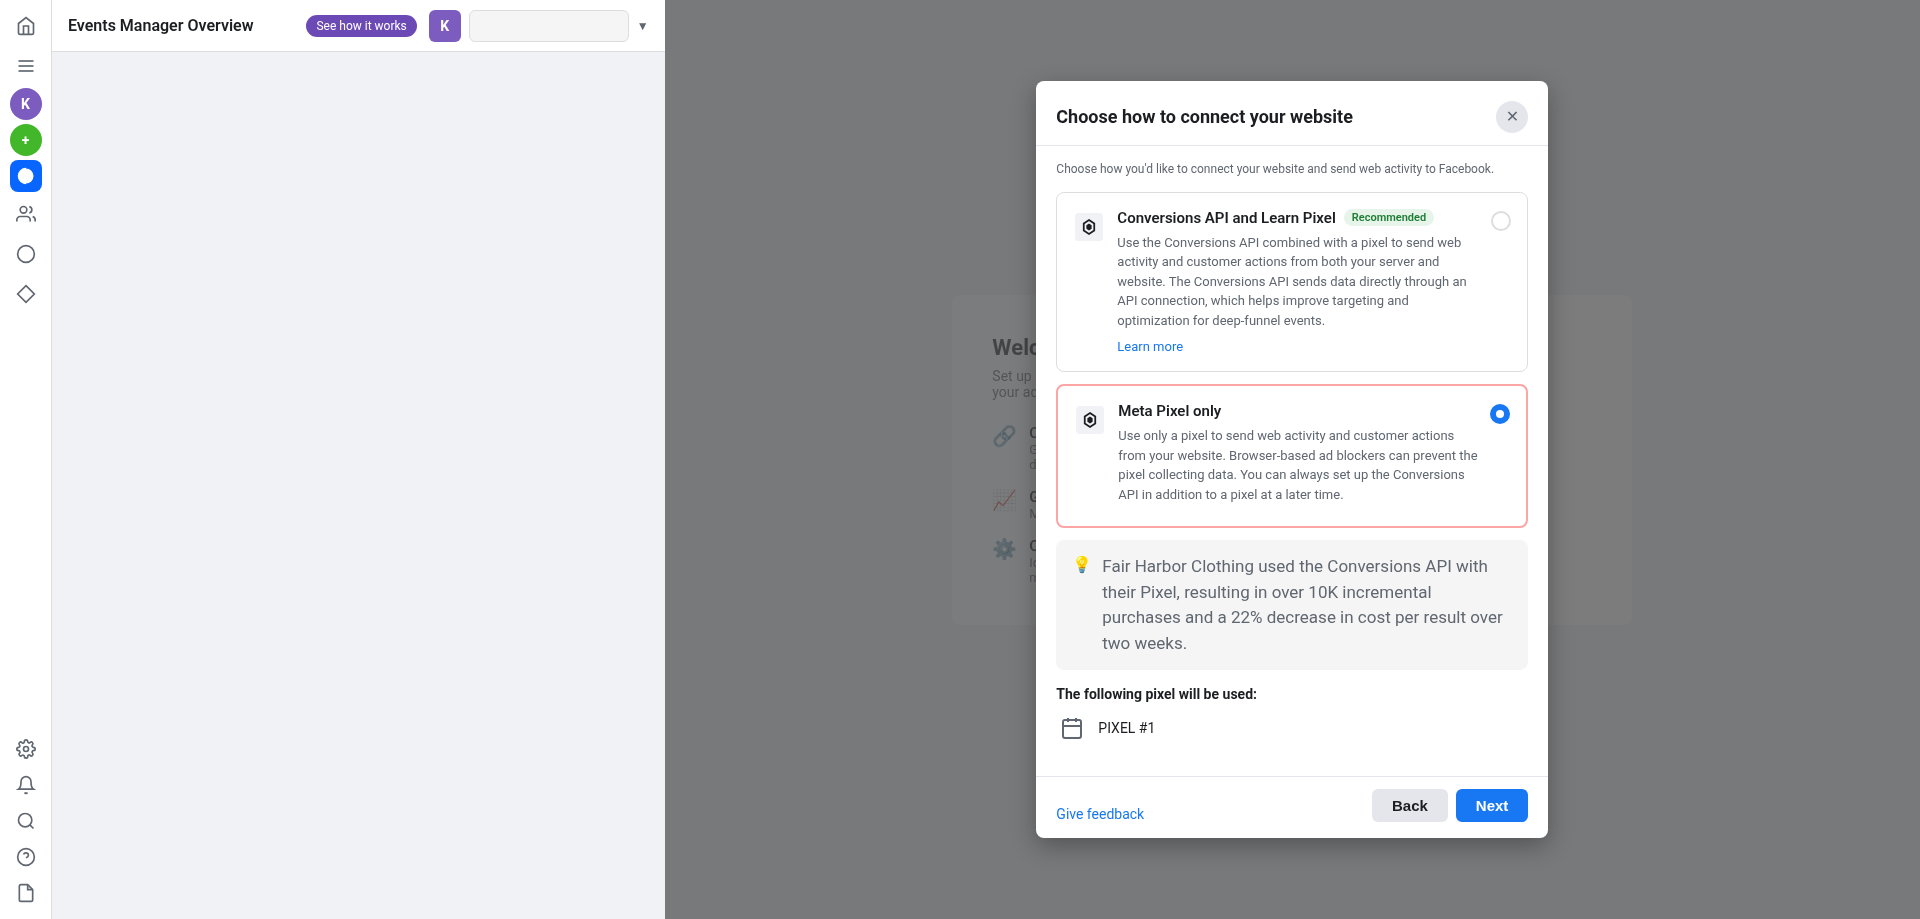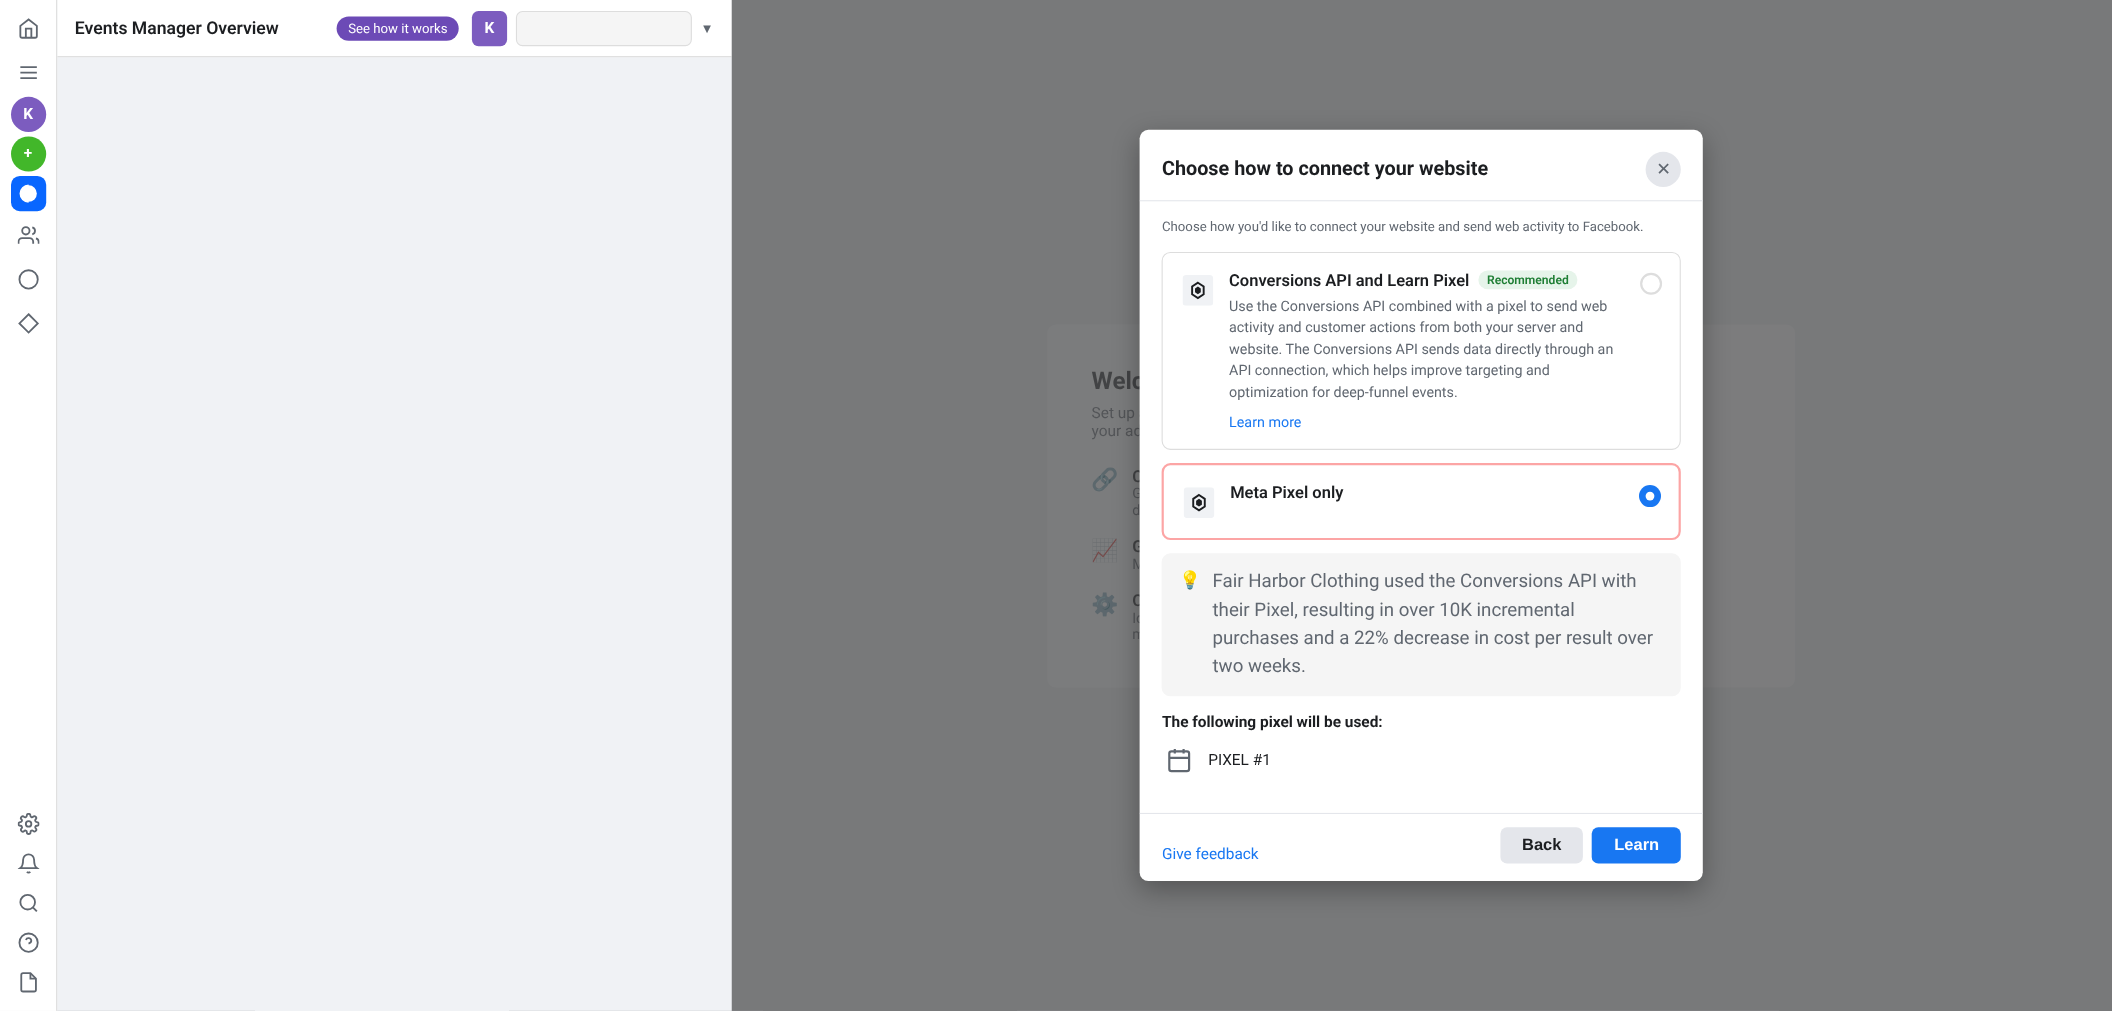--- a/index.html
+++ b/index.html
@@ -505,20 +505,21 @@
               <svg class="pixel-icon" viewBox="0 0 32 32" fill="none">
                 <rect width="32" height="32" rx="4" fill="#f0f2f5"></rect>
                 <polygon points="16,8 22,12 22,20 16,24 10,20 10,12" fill="none" stroke="#1c1e21" stroke-width="2"></polygon>
                 <polygon points="16,12 19,14 19,18 16,20 13,18 13,14" fill="#1c1e21"></polygon>
               </svg>
             </div>
             <div class="option-content">
               <div class="option-title-row">
                 <span class="option-title">Meta Pixel only</span>
               </div>
+              <p class="option-desc">Use only a pixel to send web activity and customer actions from your website. Browser-based ad blockers can prevent the pixel collecting data. You can always set up the Conversions API in addition to a pixel at a later time.</p>
             </div>
             <div class="radio-btn selected"></div>
           </div>
 
           <div class="info-box">
             <span class="info-icon">💡</span>
             <p class="info-text">Fair Harbor Clothing used the Conversions API with their Pixel, resulting in over 10K incremental purchases and a 22% decrease in cost per result over two weeks.</p>
           </div>
 
           <div class="pixel-used-label">The following pixel will be used:</div>
@@ -532,19 +533,19 @@
               </svg>
             </div>
             <span class="pixel-item-name">PIXEL #1</span>
           </div>
         </div>
 
         <div class="dialog-footer">
           <a class="give-feedback">Give feedback</a>
           <div class="footer-buttons">
             <button class="btn-back">Back</button>
-            <button class="btn-next">Learn</button>
+            <button class="btn-next">Next</button>
           </div>
         </div>
       </div>
     </div>
   </div>
 </div>
 
 </body></html>

